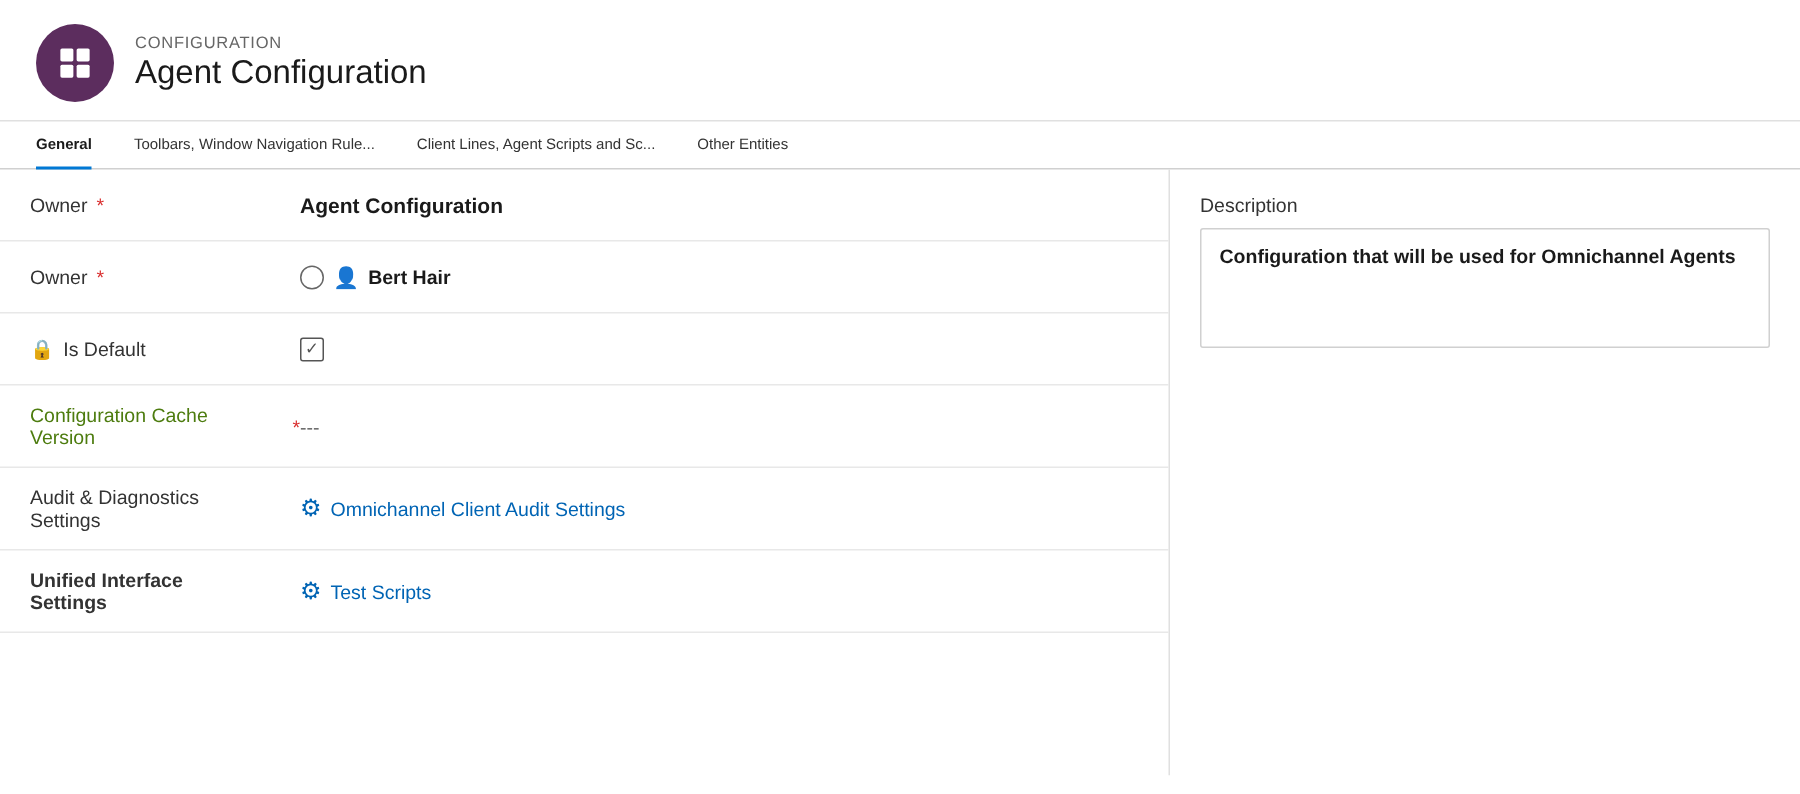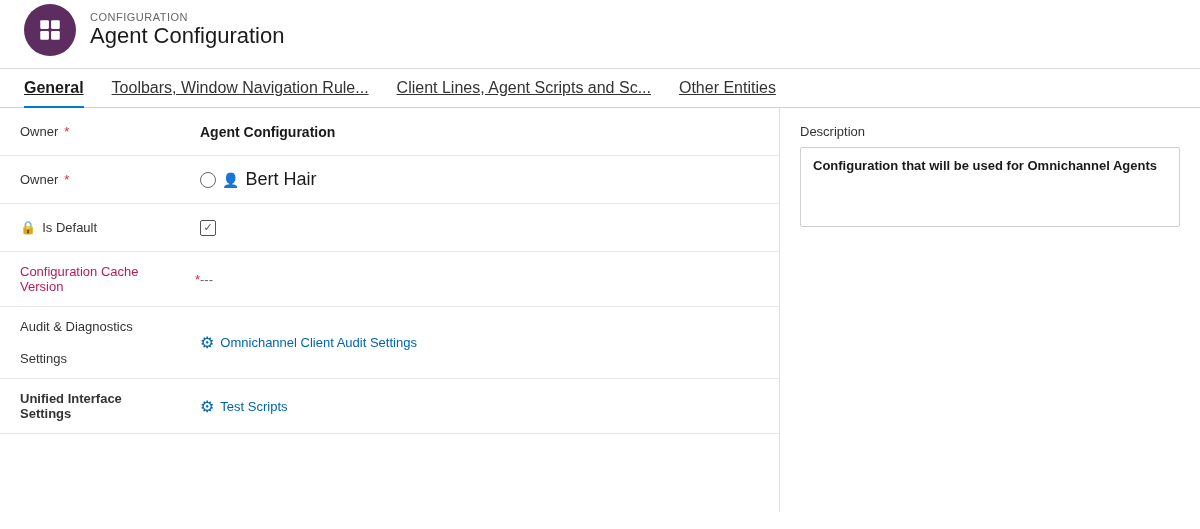--- a/index.html
+++ b/index.html
@@ -1,21 +1,21 @@
 <!DOCTYPE html>
 <html><head>
   <meta charset="utf-8">
   <style>
     * { box-sizing: border-box; margin: 0; padding: 0; }
     body { font-family: 'Segoe UI', sans-serif; font-size: 14px; color: #1a1a1a; background: #fff; }
 
     .header {
       display: flex;
       align-items: center;
-      padding: 4px 24px 12px 24px;
+      padding: 16px 24px 12px 24px;
       border-bottom: 1px solid #e0e0e0;
     }
     .header-icon {
       width: 52px; height: 52px;
       background: #5c2d5e;
       border-radius: 50%;
       display: flex; align-items: center; justify-content: center;
       margin-right: 14px;
       flex-shrink: 0;
     }
@@ -28,26 +28,25 @@
     }
 
     .tabs {
       display: flex;
       border-bottom: 1px solid #d0d0d0;
       padding: 0 24px;
     }
     .tab {
       padding: 10px 0;
       margin-right: 28px;
-      font-size: 16px;
+      font-size: 10px;
       color: #333;
       cursor: pointer;
       position: relative;
       white-space: nowrap;
-      text-decoration: underline;
     }
     .tab.active {
       color: #1a1a1a;
       font-weight: 600;
     }
     .tab.active::after {
       content: '';
       position: absolute;
       bottom: -1px; left: 0; right: 0;
       height: 2px;
@@ -107,21 +106,21 @@
       width: 16px; height: 16px;
       border: 1.5px solid #555;
       display: flex; align-items: center; justify-content: center;
       border-radius: 2px;
     }
     .checkbox-check { font-size: 11px; color: #555; }
     .label-with-icon {
       display: flex; align-items: center; gap: 6px;
     }
     .config-cache-label {
-      width: 180px; font-size: 13px; color: #be185d;
+      width: 180px; font-size: 13px; color: #4d7c0f;
       display: flex; flex-direction: column;
       justify-content: center;
     }
     .dashes { color: #666; font-size: 13px; }
     .link-value {
       display: flex; align-items: center; gap: 6px;
       color: #0064b4;
       font-size: 13px;
     }
     .link-value a { color: #0064b4; text-decoration: none; }
@@ -186,21 +185,21 @@
     </div>
 
     <div class="form-row">
       <div class="form-label">
         <span>Owner</span>
         <span class="required-star">*</span>
       </div>
       <div class="owner-value">
         <span class="owner-icon"></span>
         <span style="font-size:14px;color:#333;">👤</span>
-        <span style="color:#1a1a1a;font-size:18px;">Bert Hair</span>
+        <span style="color:#1a1a1a;font-size:13px;font-weight:bold;">Bert Hair</span>
       </div>
     </div>
 
     <div class="form-row">
       <div class="form-label">
         <span class="label-with-icon">
           <span style="font-size:13px;">🔒</span>
           <span>Is Default</span>
         </span>
       </div>
@@ -215,21 +214,21 @@
           <span>Configuration Cache</span>
           <span>Version</span>
         </div>
         <span class="required-star" style="margin-left:4px;">*</span>
       </div>
       <div class="dashes">---</div>
     </div>
 
     <div class="form-row">
       <div class="form-label">
-        <div style="display:flex;flex-direction:column;gap:17px;">
+        <div style="display:flex;flex-direction:column;">
           <span>Audit &amp; Diagnostics</span>
           <span>Settings</span>
         </div>
       </div>
       <div class="link-value">
         <span style="font-size:16px;color:#0064b4;">⚙</span>
         <a href="#">Omnichannel Client Audit Settings</a>
       </div>
     </div>
 

